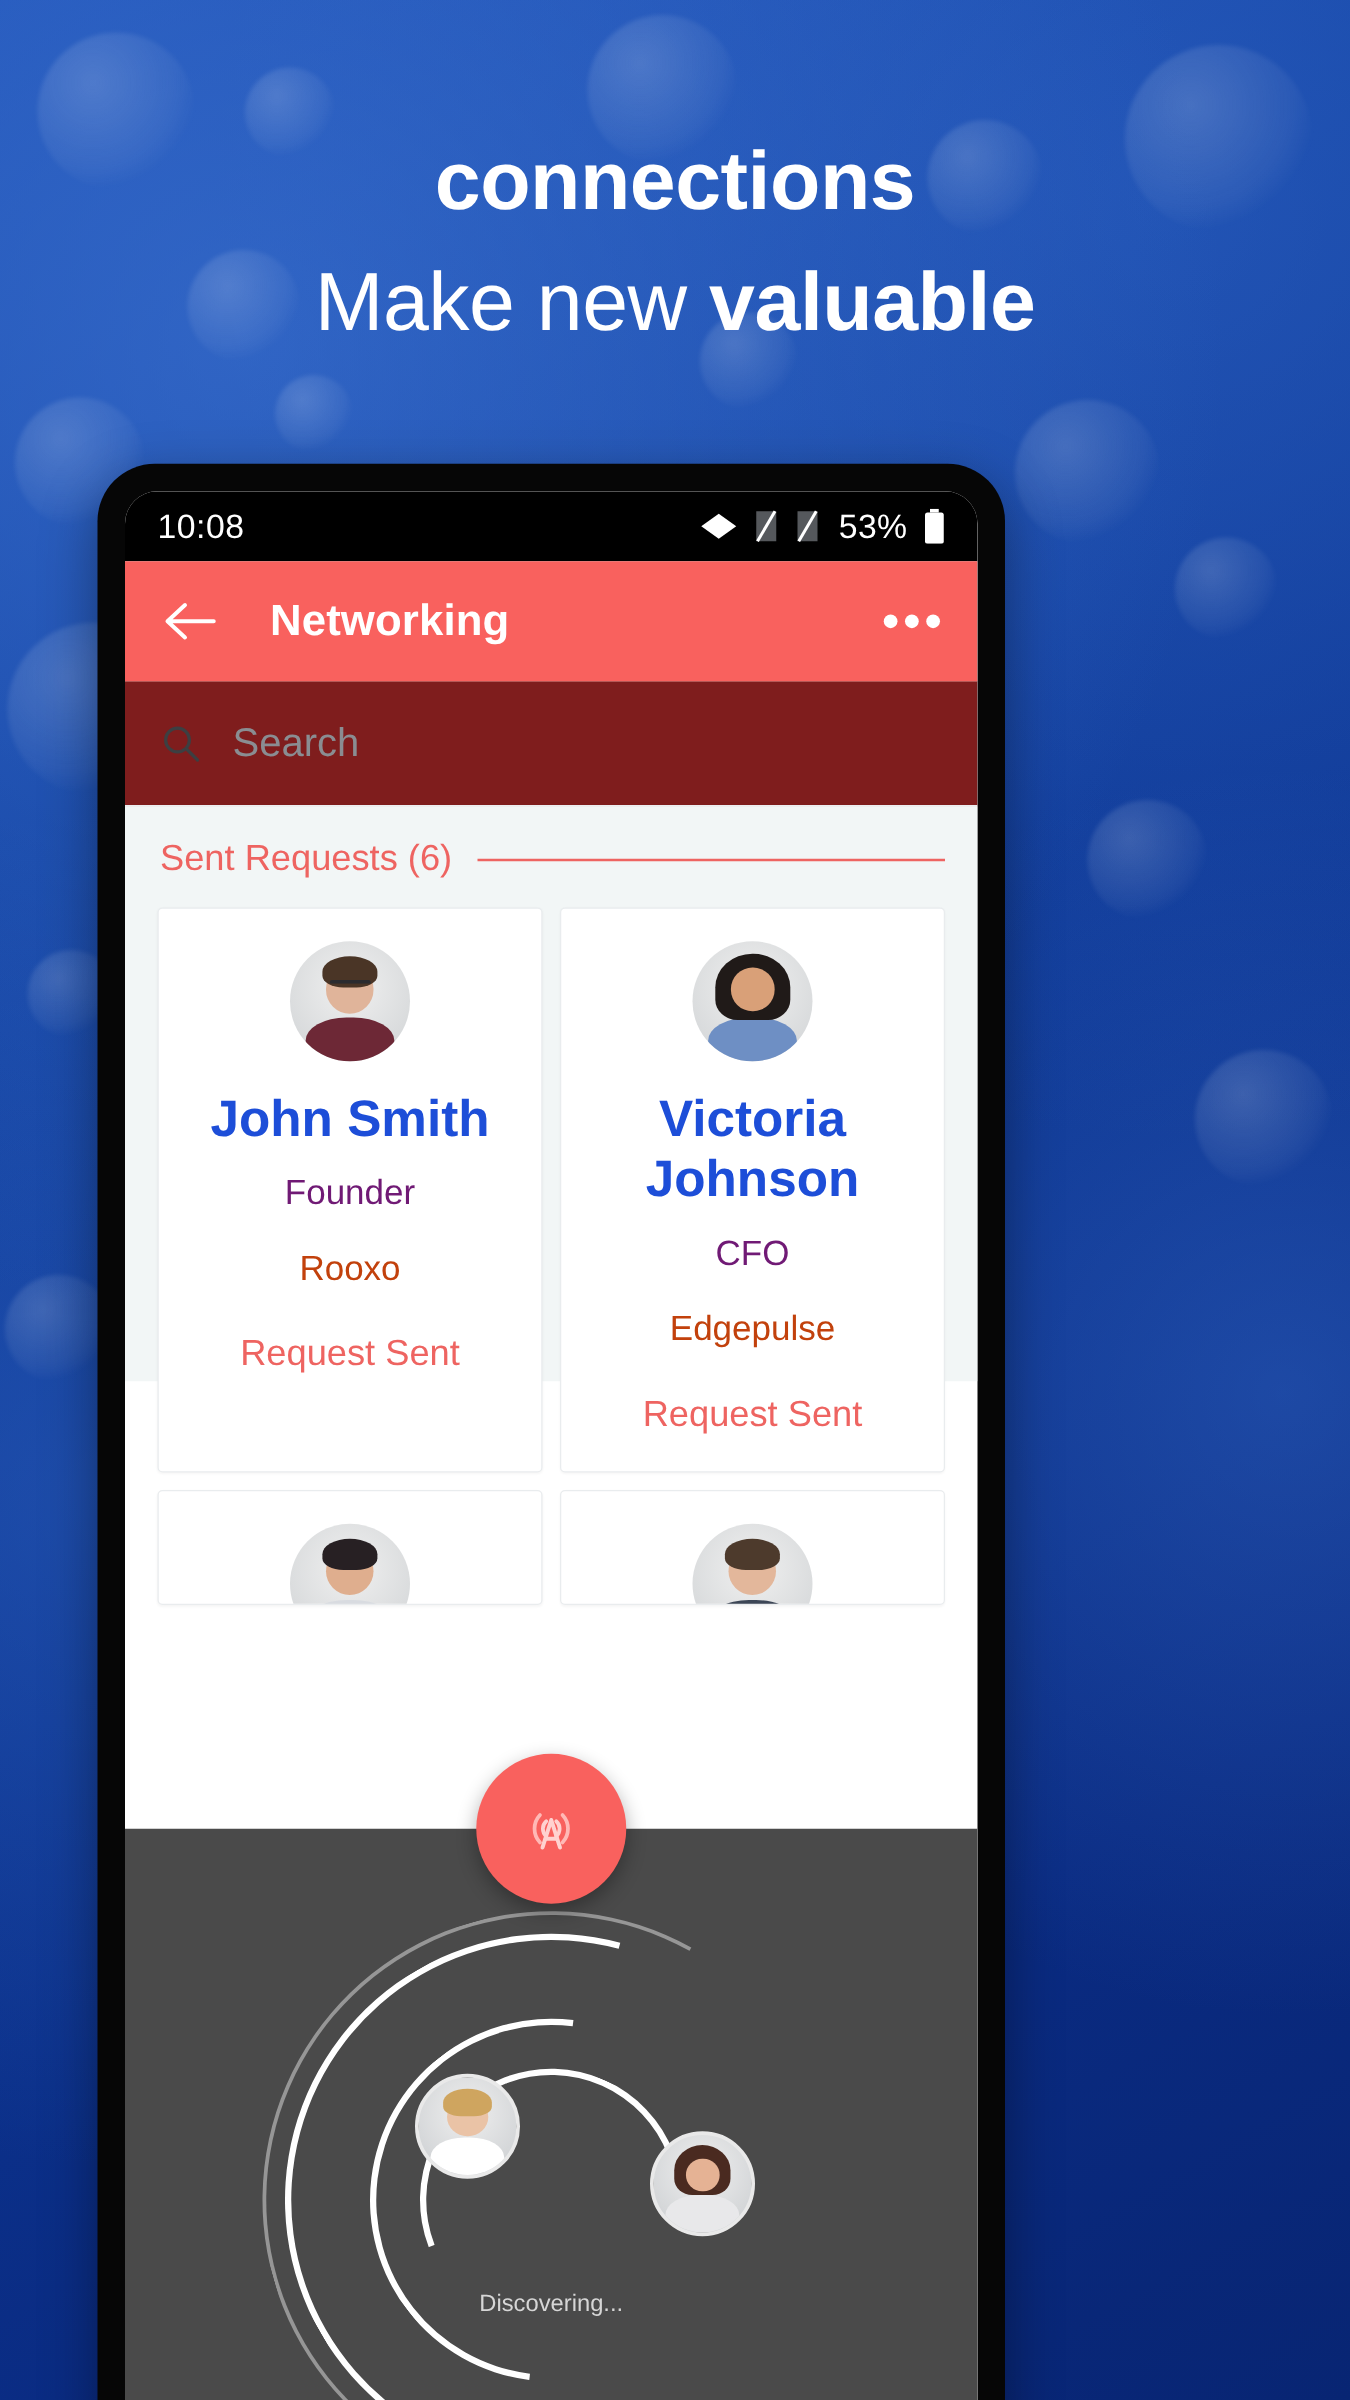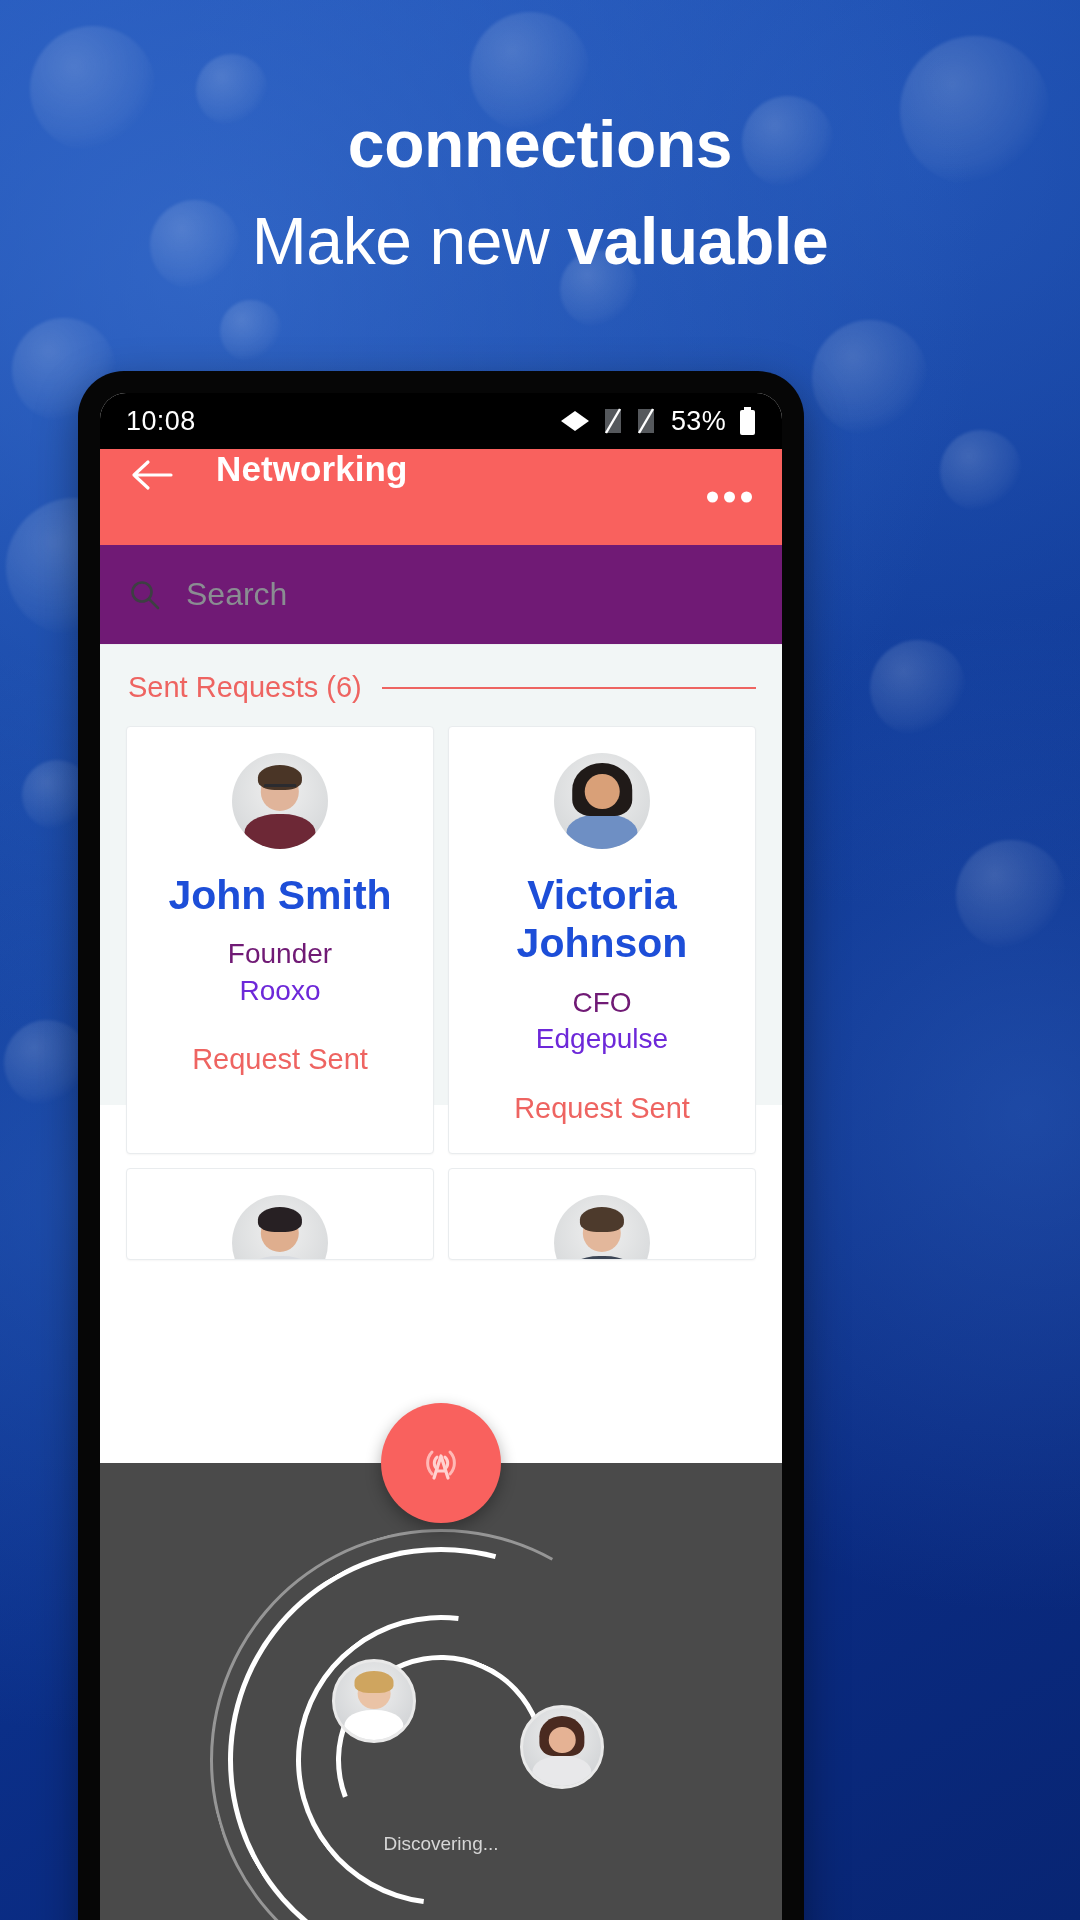--- a/index.html
+++ b/index.html
@@ -58,36 +58,36 @@
     display:flex; align-items:center; justify-content:space-between;
     padding:0 26px;
   }
   #sb-time { font-size:27px; letter-spacing:0.4px; }
   #sb-right { display:flex; align-items:center; gap:13px; }
   #sb-pct { font-size:27px; letter-spacing:0.3px; margin-left:2px; }
 
   
   #appbar {
     height:96px; background:#F9615E;
-    display:flex; padding:0 26px;
+    display:flex; align-items:center; padding:0 26px;
     position:relative;
   }
   #back-arrow { width:52px; height:52px; display:flex; align-items:center; justify-content:center; cursor:pointer; }
   #app-title {
     color:#fff; font-size:35px; font-weight:700; margin-left:38px; letter-spacing:0.1px;
   }
   #overflow-menu {
     position:absolute; right:30px; top:50%; transform:translateY(-50%);
     display:flex; gap:6px; cursor:pointer;
   }
   #overflow-menu i { width:11px; height:11px; border-radius:50%; background:#fff; display:block; }
 
   
   #searchbar {
-    height:100px; background:#701a75; display:flex; align-items:center;
+    height:100px; background:#7f1d1d; display:flex; align-items:center;
     padding:0 28px; border-bottom:1px solid #eceef0;
   }
   #search-text { font-size:32px; color:#8a8d92; margin-left:24px; }
 
   
   #content { background:#f2f6f6; height:460px; padding:0 0 0 0; position:relative; }
   #sect {
     display:flex; align-items:center; padding:26px 26px 0 28px; gap:20px;
   }
   #sect-label { color:#EE6461; font-size:29px; white-space:nowrap; }
@@ -107,21 +107,21 @@
     background:radial-gradient(circle at 50% 38%, #f0f0f0, #cfd2d4);
     position:relative; overflow:hidden;
   }
   .avatar .head { position:absolute; left:50%; top:20%; transform:translateX(-50%); width:40%; height:40%; border-radius:50%; }
   .avatar .body { position:absolute; left:50%; bottom:-6%; transform:translateX(-50%); width:74%; height:42%; border-radius:46% 46% 0 0; }
   .avatar .hair { position:absolute; left:50%; top:13%; transform:translateX(-50%); width:46%; height:26%; border-radius:50% 50% 38% 38%; }
   .avatar .glass { position:absolute; left:50%; top:32%; transform:translateX(-50%); width:34%; height:9%; border-top:3px solid #2b2b2f; border-radius:2px; }
 
   .c-name { font-size:41px; font-weight:700; color:#1d4ed8; line-height:1.18; }
   .c-role { font-size:28px; color:#701a75; margin-top:17px; line-height:1.3; }
-  .c-comp { font-size:28px; color:#6d28d9; line-height:1.3; }
+  .c-comp { font-size:28px; color:#c2410c; line-height:1.3;margin-top:24px; }
   .c-status { font-size:29px; color:#EE6461; margin-top:34px; }
 
   
   #grid2 {
     margin-top:14px; padding:0 26px;
     display:grid; grid-template-columns:1fr 1fr; gap:14px;
   }
   #grid2 .card { padding-bottom:0; height:92px; overflow:hidden; }
 
   

